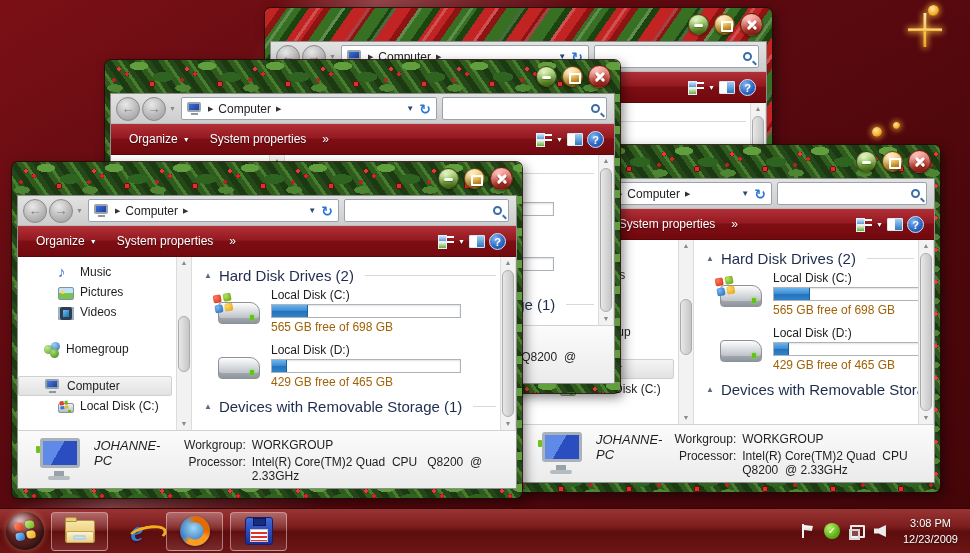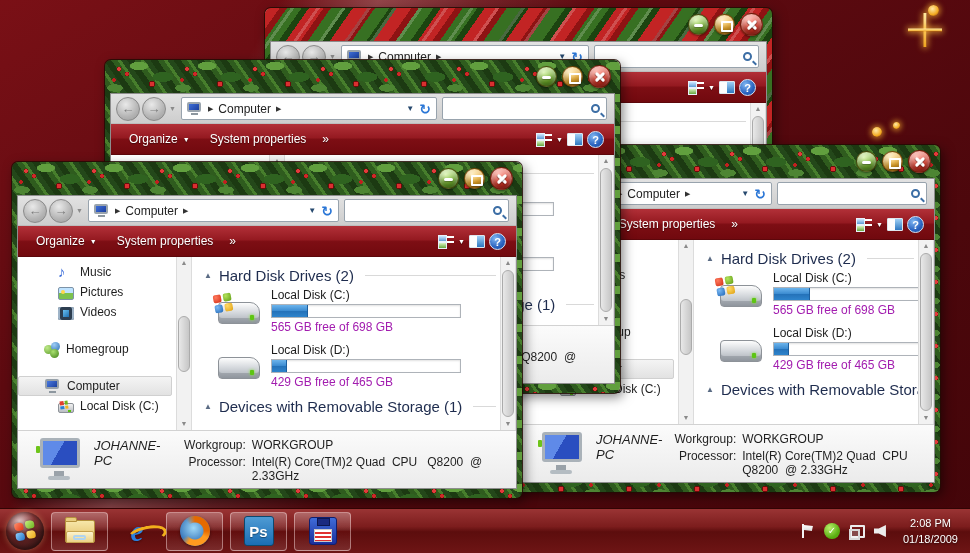--- a/index.html
+++ b/index.html
@@ -154,21 +154,21 @@
   .drive-flag { position:absolute; left:-2px; top:-2px; width:18px; height:18px; display:grid; grid-template-columns:1fr 1fr; gap:2px; transform:rotate(-10deg); }
   .drive-flag i { border-radius:2px; }
   .drive-flag i:nth-child(1){background:radial-gradient(circle at 35% 30%,#ff7a5e,#d22c12);}
   .drive-flag i:nth-child(2){background:radial-gradient(circle at 35% 30%,#b3e35c,#5f9c14);}
   .drive-flag i:nth-child(3){background:radial-gradient(circle at 35% 30%,#7ab8f2,#1f67b8);}
   .drive-flag i:nth-child(4){background:radial-gradient(circle at 35% 30%,#ffd965,#dfa012);}
   .drive-info { display:flex; flex-direction:column; gap:2px; }
   .drive-name { color:#1c1c1c; }
   .drive-bar { width:190px; height:14px; background:#fff; border:1px solid #aeb3b9; box-shadow:inset 0 1px 2px rgba(0,0,0,.12); }
   .drive-fill { height:100%; background:linear-gradient(#6cb4ec,#3a8ad0 50%,#2471b8 50%,#2e84cc); box-shadow:inset -1px 0 0 #1c5e9e; }
-  .drive-free { color:#a21caf; }
+  .drive-free { color:#a16207; }
 
   
   .details { height:58px; flex:none; border-top:1px solid #d2d2d2; background:linear-gradient(#fbfbfb,#ebebeb);
      display:flex; align-items:center; gap:12px; padding:0 10px 0 18px; color:#2b2b2b; }
   .det-pc { width:46px; height:44px; position:relative; flex:none; }
   .det-pc .scr { position:absolute; left:4px; top:0; width:40px; height:30px; border:3px solid #aab2b9; border-radius:3px;
      background:linear-gradient(120deg,#5f8ae8 0 45%, #2a4ec0 45%); }
   .det-pc .neck { position:absolute; left:18px; bottom:6px; width:10px; height:5px; background:#9aa2a9; }
   .det-pc .foot { position:absolute; left:12px; bottom:2px; width:22px; height:4px; background:#b4bcc2; border-radius:2px; }
   .det-pc .led { position:absolute; left:0px; top:8px; width:4px; height:7px; background:#6ec41a; border-radius:1px; }
@@ -938,32 +938,29 @@
         <i class="slot"></i>
     </div>
   </div>
   <div class="task-plain">
     <span class="tb-ie">e</span>
   </div>
   <div class="task-btn">
     <div class="tb-ff"></div>
   </div>
   <div class="task-btn">
-    <div class="tb-ps">Ps</div>
-  </div>
-  <div class="task-btn">
     <div class="tb-floppy">
       <i class="shutter"></i>
         <i class="label"></i>
     </div>
   </div>
 
   <div class="tray">
     <div class="tray-flag"></div>
     <div class="tray-check">✓</div>
     <div class="tray-net"></div>
     <div class="tray-vol"></div>
     <div class="clock">
-      <div>2:08 PM</div>
-      <div>01/18/2009</div>
+      <div>3:08 PM</div>
+      <div>12/23/2009</div>
     </div>
   </div>
 </div>
 
 </body></html>

